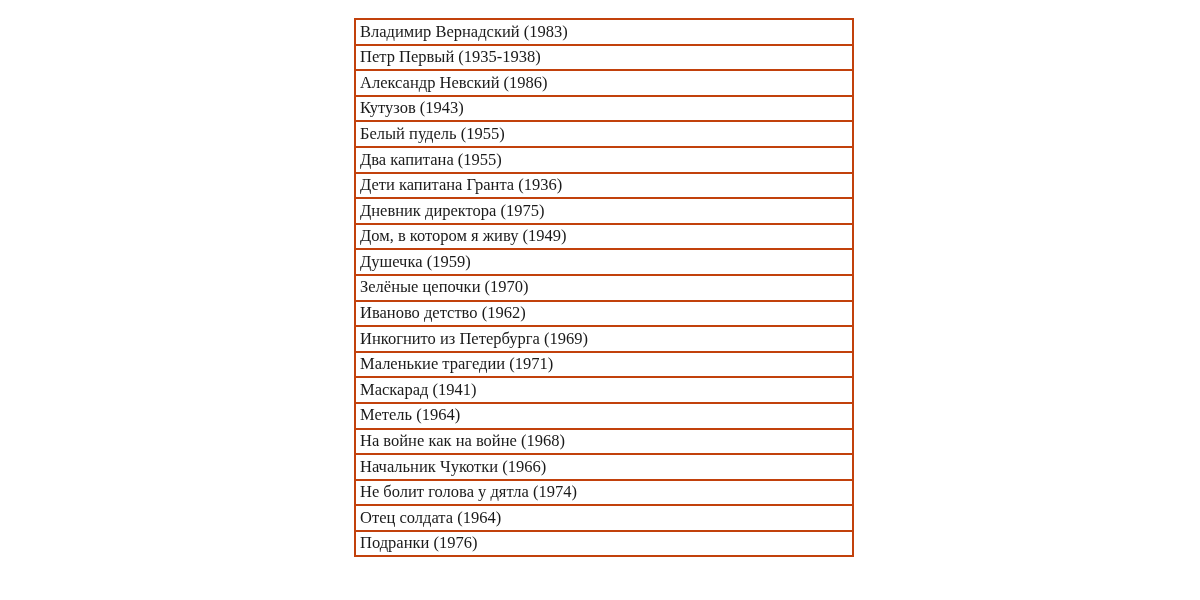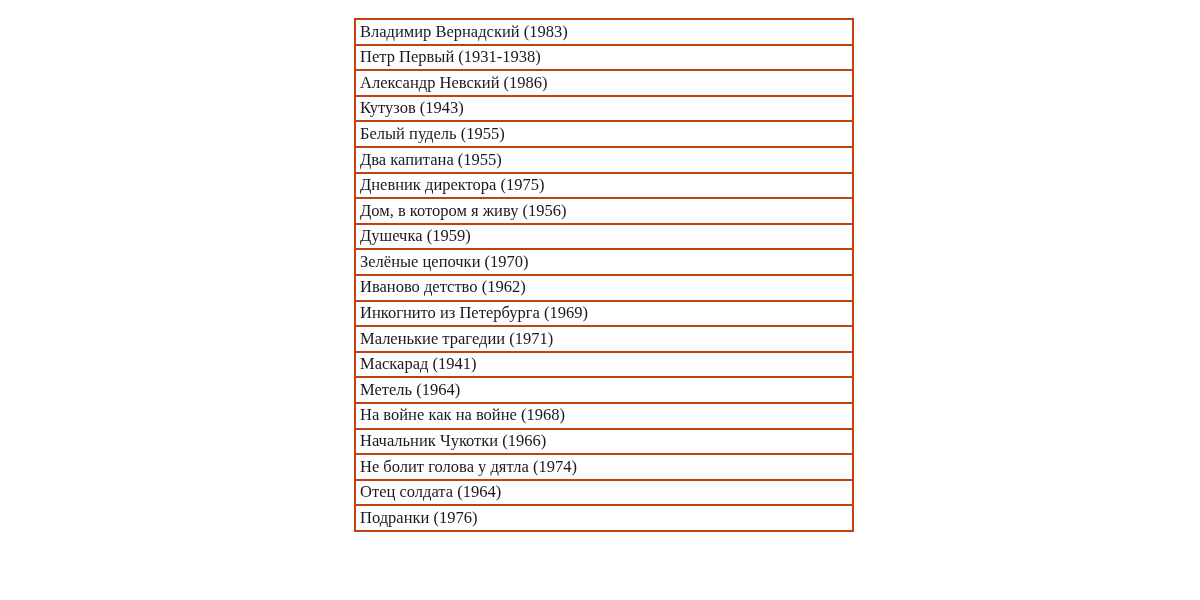--- a/index.html
+++ b/index.html
@@ -48,39 +48,42 @@
 <body>
 
 <div class="page">
   <div class="table-wrap">
     <table class="film-table">
       <tbody>
         <tr>
             <td>Владимир Вернадский (1983)</td>
           </tr>
         <tr>
-            <td>Петр Первый (1931-1938)</td>
+            <td>Петр Первый (1935-1938)</td>
           </tr>
         <tr>
             <td>Александр Невский (1986)</td>
           </tr>
         <tr>
             <td>Кутузов (1943)</td>
           </tr>
         <tr>
             <td>Белый пудель (1955)</td>
           </tr>
         <tr>
             <td>Два капитана (1955)</td>
           </tr>
         <tr>
+            <td>Дети капитана Гранта (1936)</td>
+          </tr>
+        <tr>
             <td>Дневник директора (1975)</td>
           </tr>
         <tr>
-            <td>Дом, в котором я живу (1956)</td>
+            <td>Дом, в котором я живу (1949)</td>
           </tr>
         <tr>
             <td>Душечка (1959)</td>
           </tr>
         <tr>
             <td>Зелёные цепочки (1970)</td>
           </tr>
         <tr>
             <td>Иваново детство (1962)</td>
           </tr>

